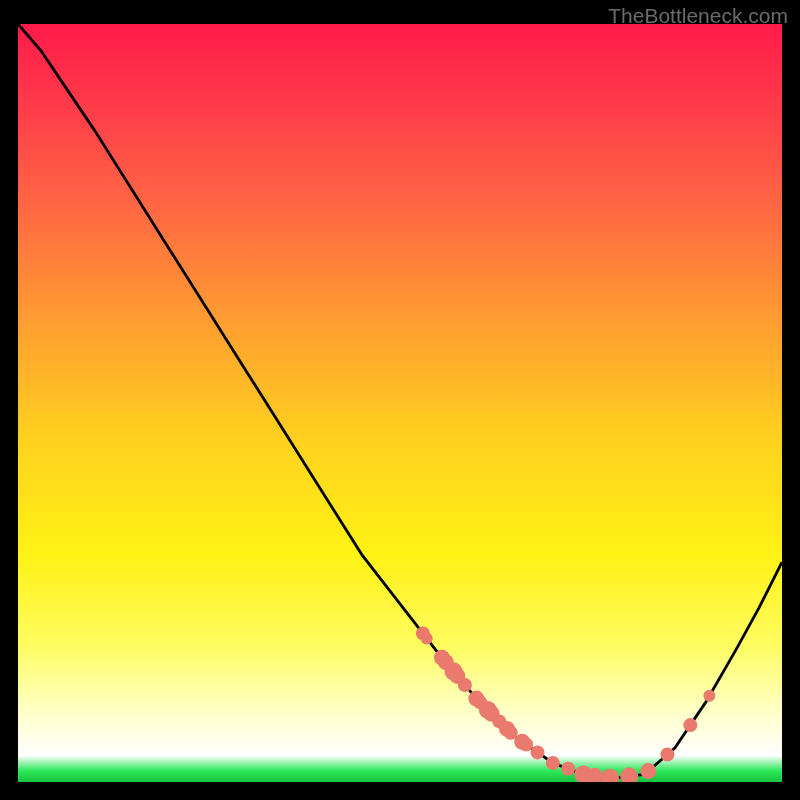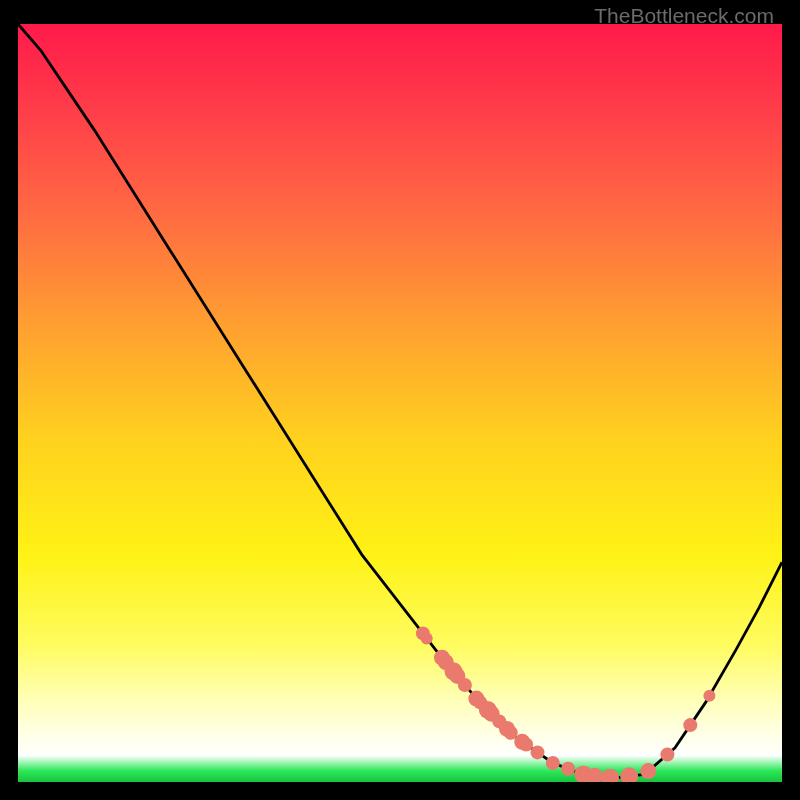--- a/index.html
+++ b/index.html
@@ -7,21 +7,21 @@
     width: 800px;
     height: 800px;
     background: #000;
     font-family: Arial, sans-serif;
     position: relative;
     overflow: hidden;
   }
   .attribution {
     position: absolute;
     top: 4px;
-    right: 26px;
+    right: 12px;
     color: #6b6b6b;
     font-size: 21px;
     font-weight: 400;
     z-index: 10;
   }
   .plot-area {
     position: absolute;
     left: 18px;
     top: 24px;
     width: 764px;

